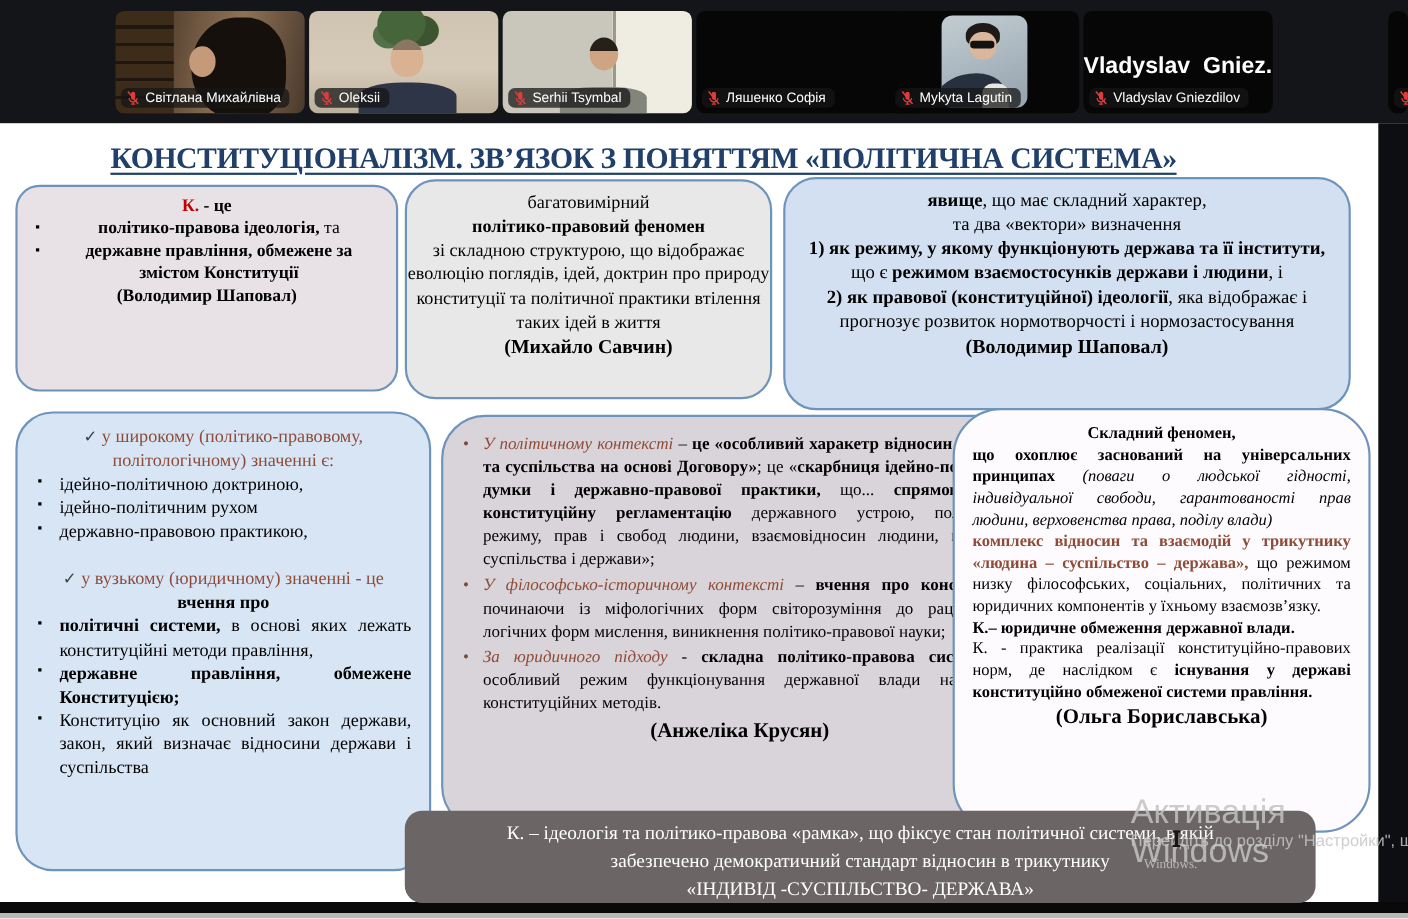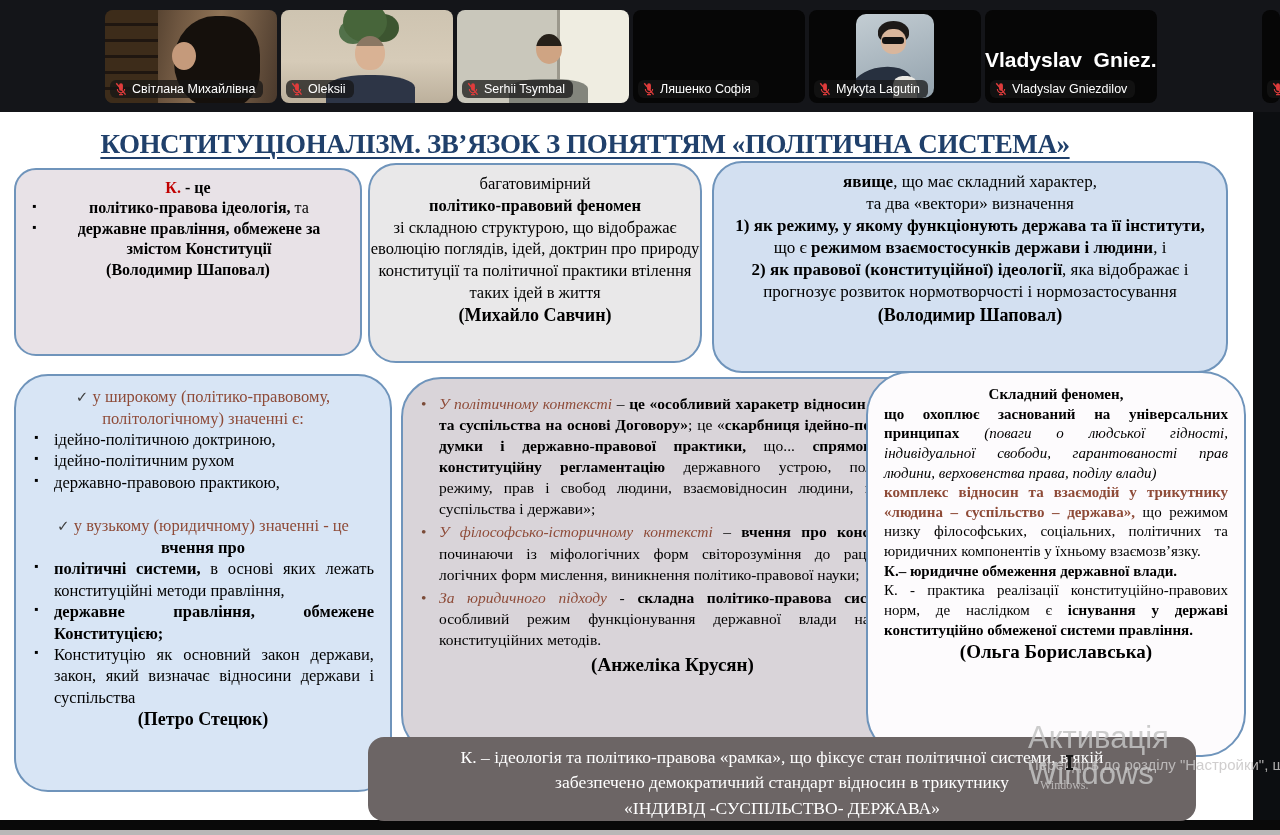--- a/index.html
+++ b/index.html
@@ -139,21 +139,21 @@
     <div class="name-pill">
       <span class="micwrap"><svg viewBox="0 0 16 16" width="14" height="14">
             <path d="M8 1.5a2.2 2.2 0 0 1 2.2 2.2v4.1a2.2 2.2 0 0 1-4.4 0V3.7A2.2 2.2 0 0 1 8 1.5z" fill="#e03c3c"></path>
             <path d="M3.8 8a4.2 4.2 0 0 0 8.4 0M8 12.2v2M5.8 14.4h4.4" stroke="#e03c3c" stroke-width="1.2" fill="none"></path>
             <line x1="2.6" y1="1.4" x2="13.2" y2="14.4" stroke="#e03c3c" stroke-width="1.6"></line>
           </svg></span>
       <span>Serhii Tsymbal</span>
     </div>
   </div>
 
-  <div class="tile black-tile" style="left:633px;">
+  <div class="tile black-tile" style="left:633px;padding-left:36px;">
     <div class="name-pill">
       <span class="micwrap"><svg viewBox="0 0 16 16" width="14" height="14">
             <path d="M8 1.5a2.2 2.2 0 0 1 2.2 2.2v4.1a2.2 2.2 0 0 1-4.4 0V3.7A2.2 2.2 0 0 1 8 1.5z" fill="#e03c3c"></path>
             <path d="M3.8 8a4.2 4.2 0 0 0 8.4 0M8 12.2v2M5.8 14.4h4.4" stroke="#e03c3c" stroke-width="1.2" fill="none"></path>
             <line x1="2.6" y1="1.4" x2="13.2" y2="14.4" stroke="#e03c3c" stroke-width="1.6"></line>
           </svg></span>
       <span>Ляшенко Софія</span>
     </div>
   </div>
 
@@ -237,21 +237,20 @@
     <div class="sq-item" style="text-align:left;">ідейно-політичною доктриною,</div>
     <div class="sq-item" style="text-align:left;">ідейно-політичним рухом</div>
     <div class="sq-item" style="text-align:left;">державно-правовою практикою,</div>
     <div style="height:22px;"></div>
     <div class="center">
       <span class="chk">✓</span><span class="brown"> у вузькому (юридичному) значенні - це </span><span class="bold">вчення про</span>
     </div>
     <div class="sq-item"><span class="bold">політичні системи,</span><span> в основі яких лежать конституційні методи правління,</span></div>
     <div class="sq-item"><span class="bold">державне правління, обмежене Конституцією;</span></div>
     <div class="sq-item"><span>Конституцію як основний закон держави, закон, який визначає відносини держави і суспільства</span></div>
-    <div class="author" style="font-size:18px;">(Петро Стецюк)</div>
   </div>
 
   <div id="box5" class="box">
     <div class="dot-item">
       <span class="brown italic">У політичному контексті</span><span> – </span><span class="bold">це «особливий харакетр відносин держави та  суспільства на основі Договору»</span><span>; це «</span><span class="bold">скарбниця ідейно-політичної думки і державно-правової практики,</span><span> що... </span><span class="bold">спрямована на конституційну регламентацію</span><span> державного устрою, політичного режиму, прав і свобод людини, взаємовідносин людини, громадян, суспільства і держави»;</span>
     </div>
     <div class="dot-item">
       <span class="brown italic">У філософсько-історичному контексті</span><span> – </span><span class="bold">вчення про конституцію</span><span>, починаючи із міфологічних форм світорозуміння до раціонально-логічних форм мислення, виникнення політико-правової науки;</span>
     </div>
     <div class="dot-item">

